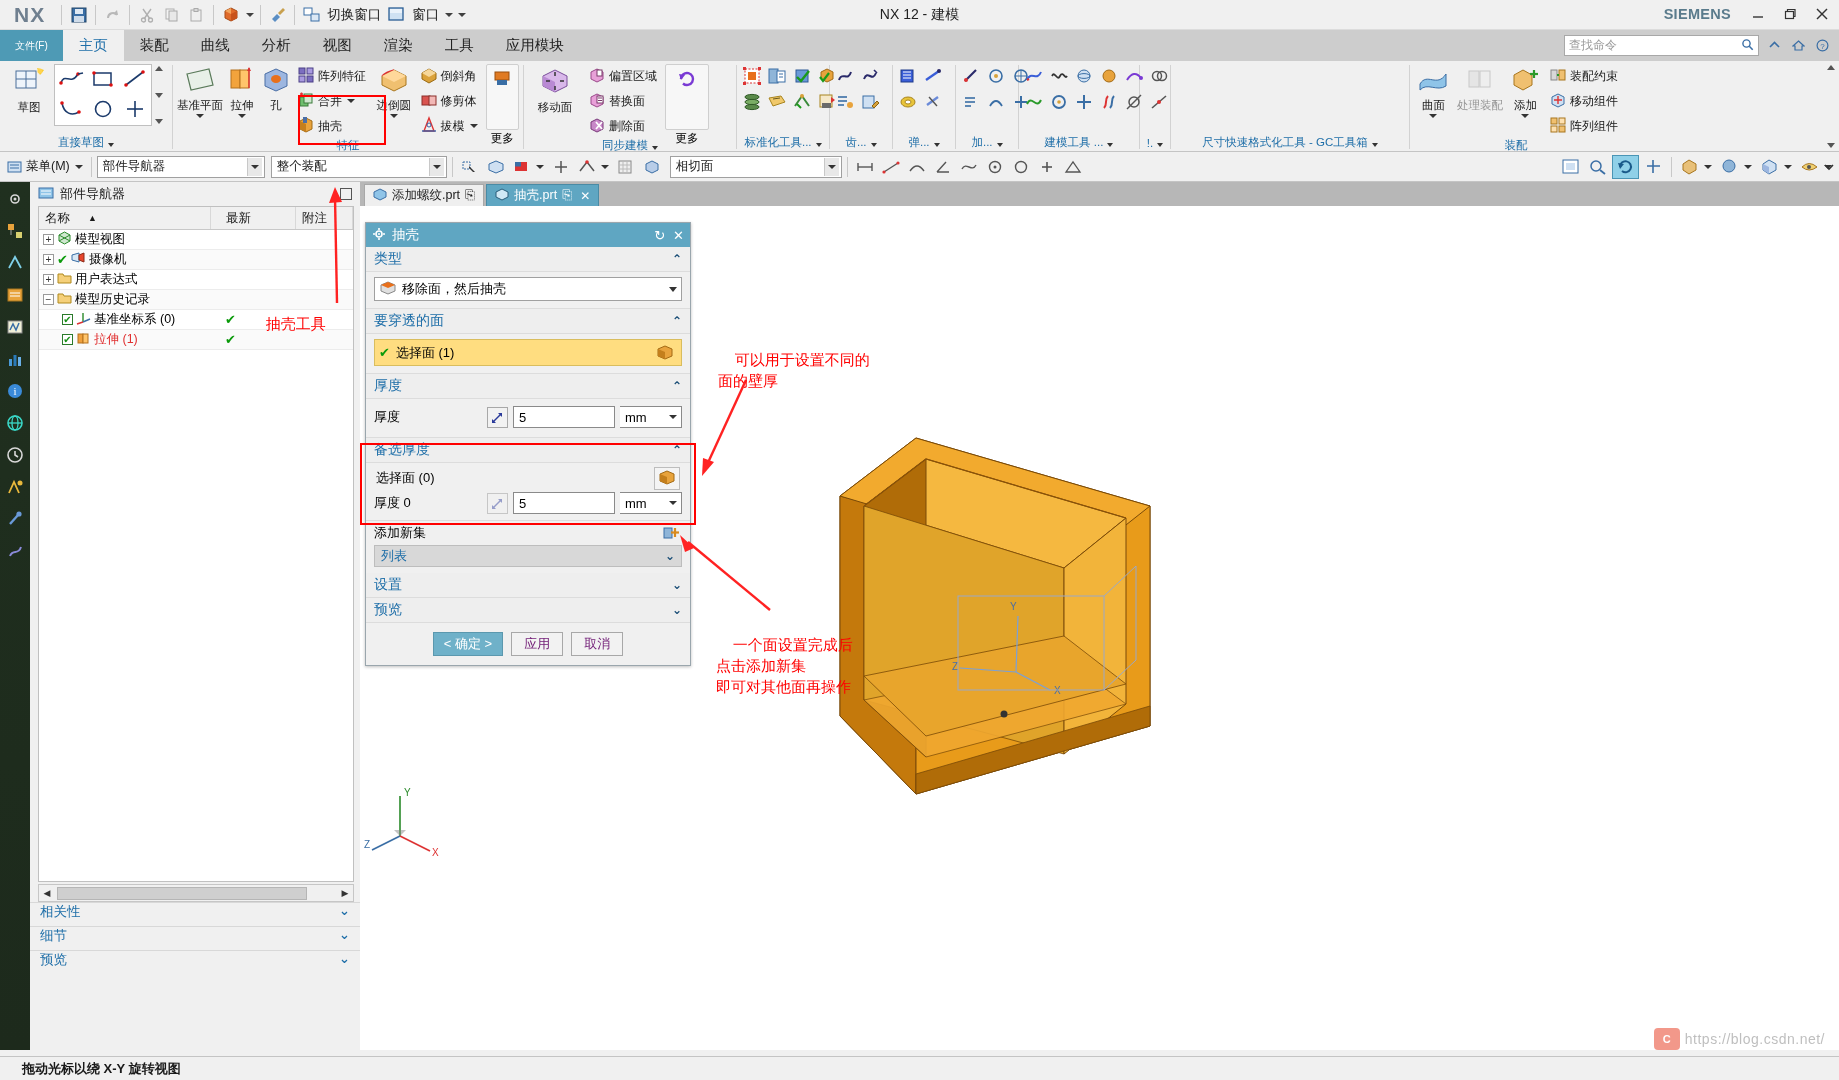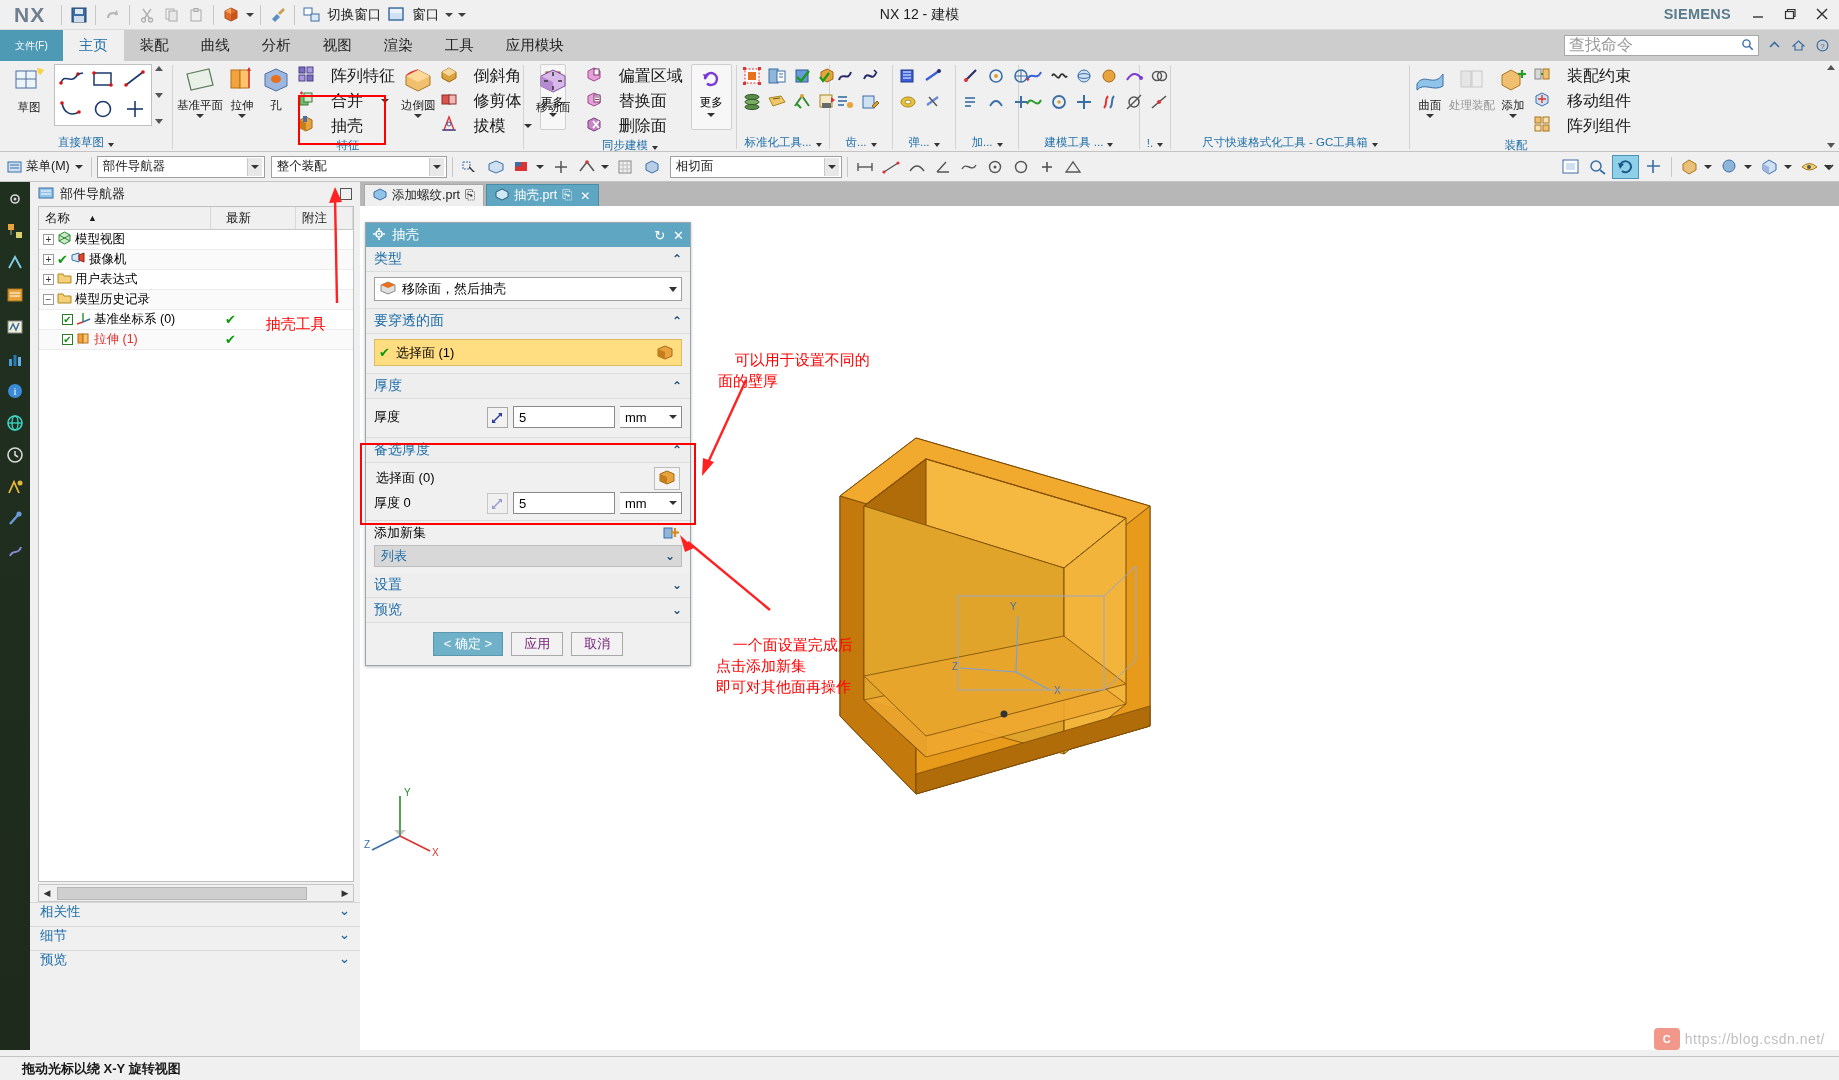--- a/index.html
+++ b/index.html
@@ -52,21 +52,21 @@
   }
   .tab {
     padding: 0 16px; display: flex; align-items: center; font-size: 14.5px; color: #1e1e1e;
     cursor: default;
   }
   .tab.file { background: #4e9ab5; color: #fff; font-size: 10px; padding: 0 15px; }
   .tab.active { background: #f0f0f0; color: #1e6ea8; }
   .tabstrip-right { margin-left: auto; display:flex; align-items:center; padding-right: 8px; gap: 6px; }
   .searchbox {
     width: 195px; height: 21px; background: #fff; border: 1px solid #a8a8a8;
-    display:flex; align-items:center; padding: 0 4px; font-size: 16px; color: #9a9a9a;
+    display:flex; align-items:center; padding: 0 4px; font-size: 12px; color: #9a9a9a;
   }
   .searchbox .mag { margin-left:auto; color:#4a78a8; }
   .mini-ico { width: 18px; height: 18px; display:flex; align-items:center; justify-content:center; color:#3a6ea5; font-size: 12px; }
 
   
   .ribbon {
     position: absolute; left: 0; top: 61px; width: 1839px; height: 91px;
     background: #f0f0f0; border-bottom: 1px solid #c4c4c4;
     display: flex; align-items: stretch; overflow: hidden;
   }
@@ -81,38 +81,38 @@
   .gdiv { width: 1px; background: #d2d2d2; margin-top: 4px; margin-bottom: 2px; }
 
   .bigbtn {
     display: flex; flex-direction: column; align-items: center; width: 52px;
     font-size: 11.5px; color: #1a1a1a; padding-top: 2px; cursor: default;
   }
   .bigbtn .ic { margin-bottom: 2px; }
   .bigbtn .lbl { white-space: nowrap; }
   .bigbtn .caret { margin-top: 1px; border-left:4px solid transparent; border-right:4px solid transparent; border-top:4px solid #333; }
 
-  .smrow { display:flex; align-items:center; gap: 16px; height: 24px; font-size: 16px; color:#1a1a1a; white-space: nowrap; }
+  .smrow { display:flex; align-items:center; gap: 3px; height: 24px; font-size: 12px; color:#1a1a1a; white-space: nowrap; }
   .smcol { display:flex; flex-direction: column; gap: 1px; }
   .caretsm { border-left:4px solid transparent; border-right:4px solid transparent; border-top:4px solid #333; margin-left: 2px; }
 
   .sketchpal {
     border: 1px solid #c0c0c0; background: #fff; width: 98px; height: 62px;
     display:grid; grid-template-columns: repeat(3, 1fr); grid-template-rows: repeat(2,1fr);
     align-items:center; justify-items:center;
   }
   .vstack-caret { display:flex; flex-direction:column; justify-content:space-between; height: 62px; padding: 2px 3px; }
   .vstack-caret i { display:block; width:0;height:0; }
   .up { border-left:4px solid transparent;border-right:4px solid transparent;border-bottom:5px solid #555;}
   .dn { border-left:4px solid transparent;border-right:4px solid transparent;border-top:5px solid #555;}
 
   .iconGrid { display:grid; grid-auto-flow: column; grid-template-rows: repeat(2, 24px); gap: 2px 3px; align-items:center; }
   .iconGrid .cell { width: 22px; height:22px; display:flex;align-items:center;justify-content:center; }
 
-  .morebox { border:1px solid #cfcfcf; background:#f7f7f7; border-radius:2px; width:44px; display:flex;flex-direction:column;align-items:center; padding-top:3px; }
+  .morebox { border:1px solid #cfcfcf; background:#f7f7f7; border-radius:2px; width:44px; display:flex;flex-direction:column;align-items:center; padding-top:3px;gap:36px; }
 
   
   .hl-shell {
     position: absolute; left: 298px; top: 95px; width: 88px; height: 50px;
     border: 2.5px solid #ff0000; pointer-events: none; z-index: 20;
   }
 
   
   .toolbar2 {
     position: absolute; left: 0; top: 152px; width: 1839px; height: 30px;

